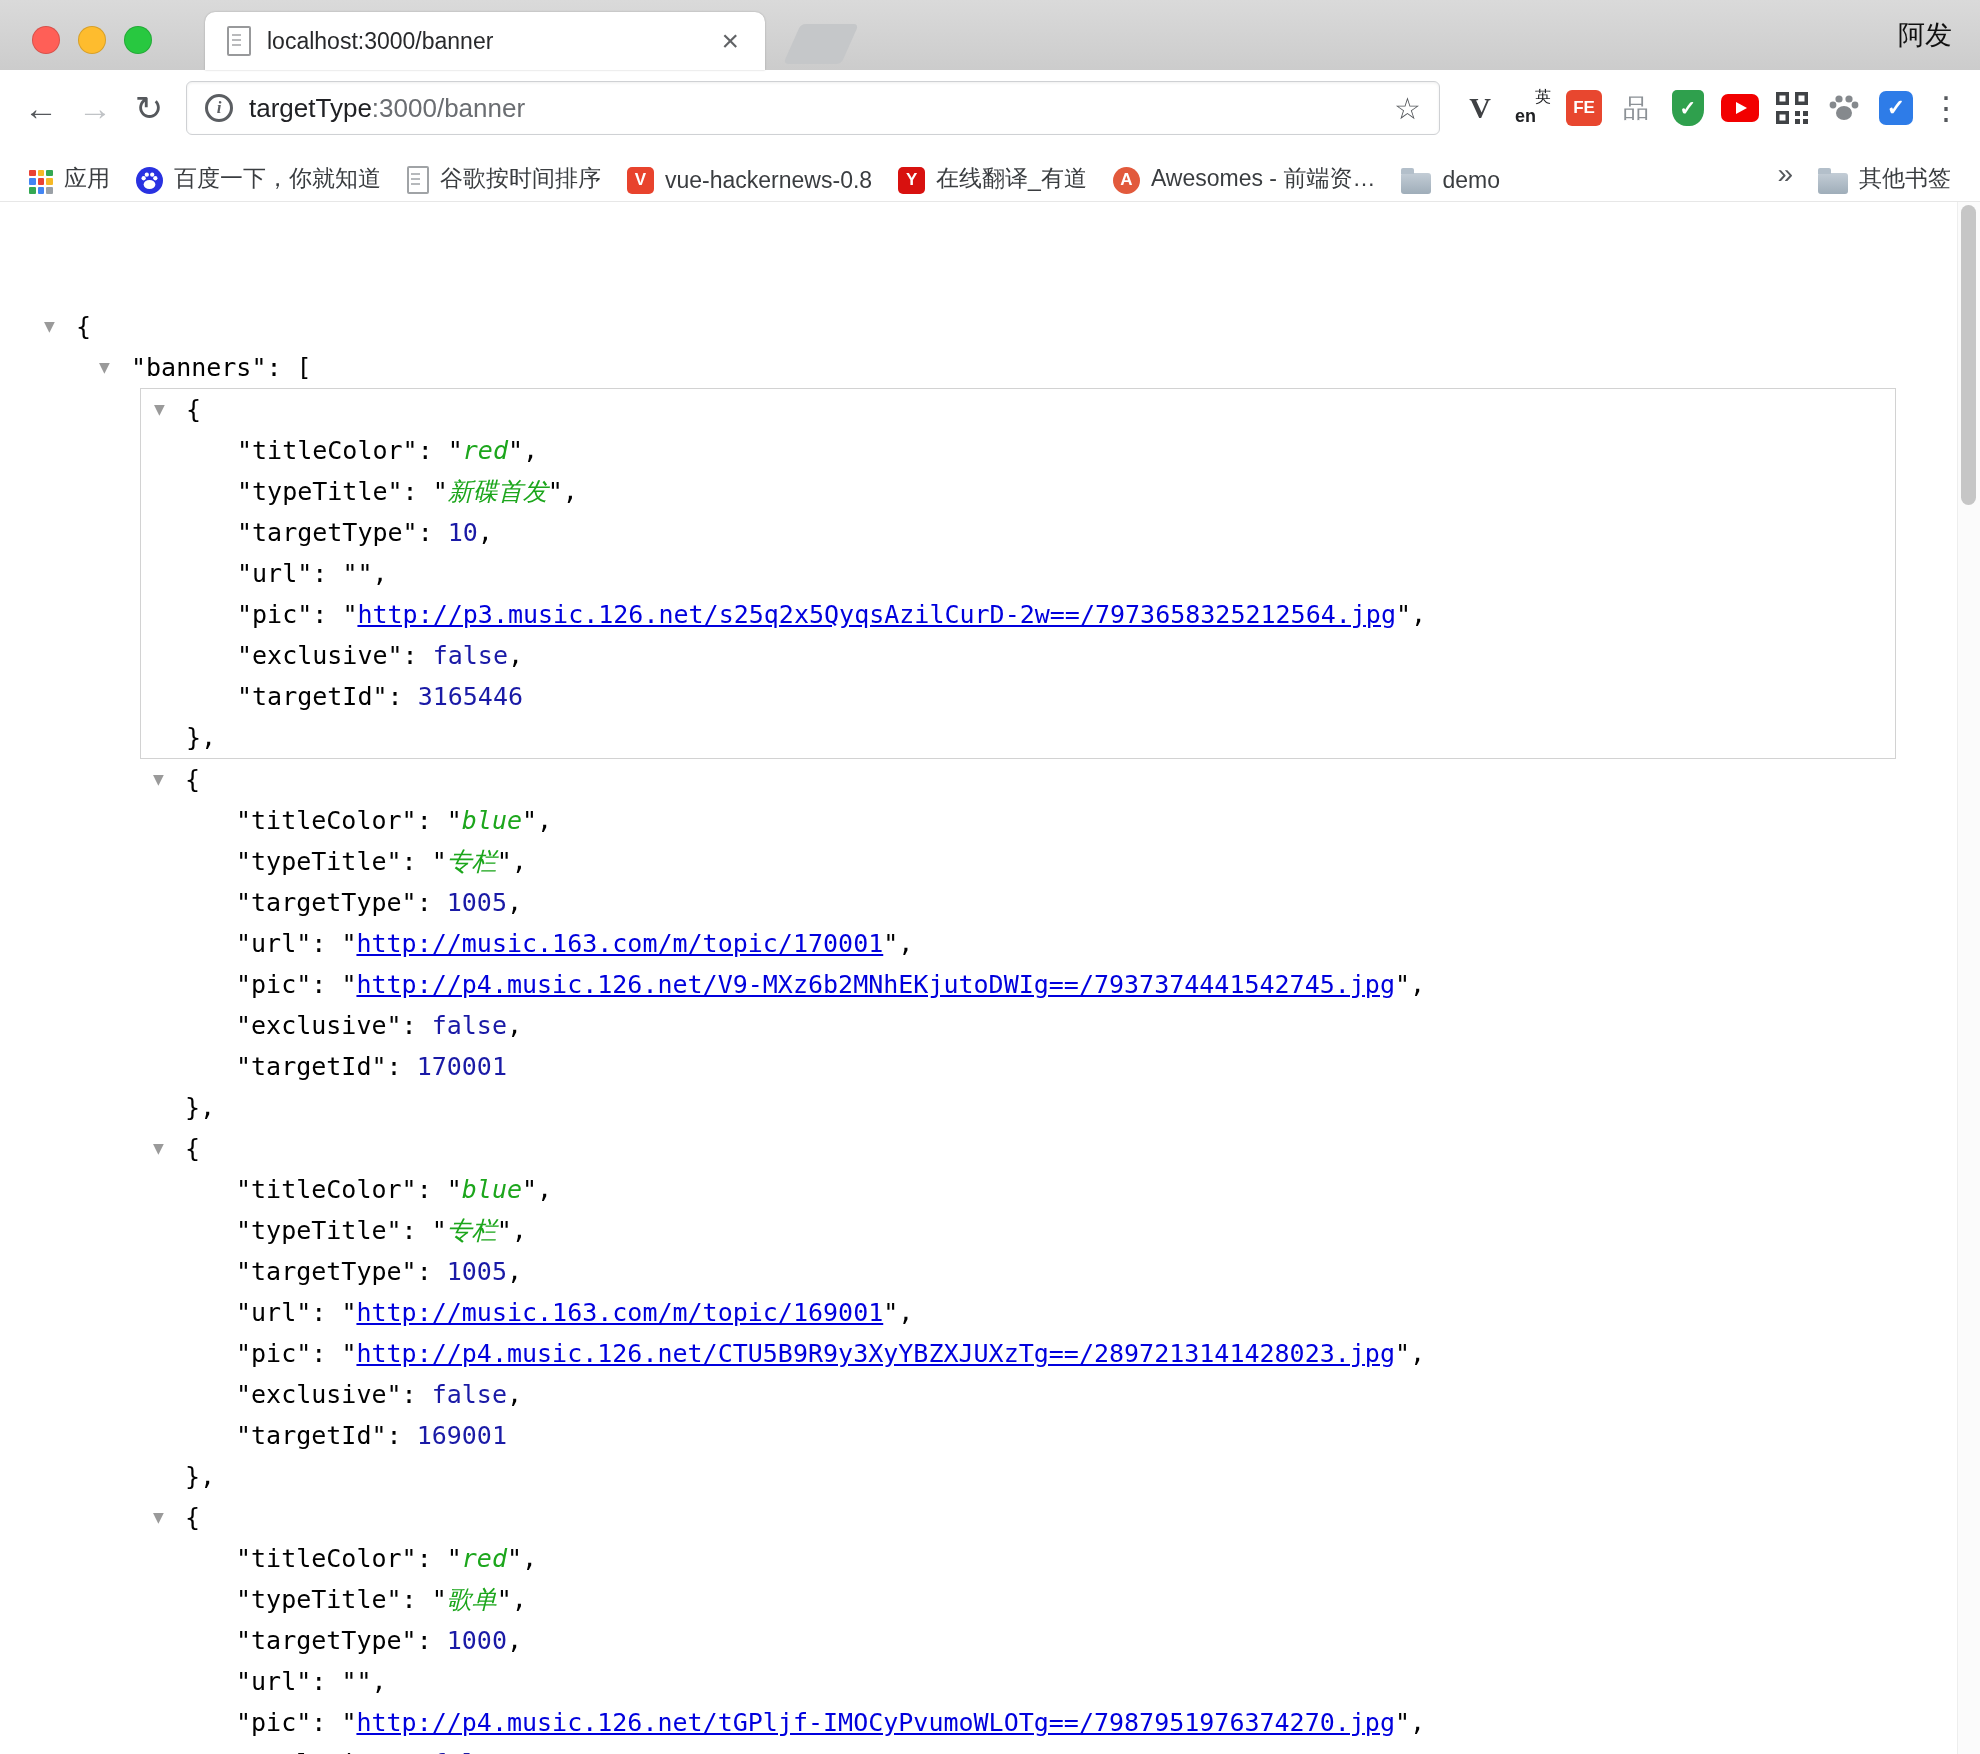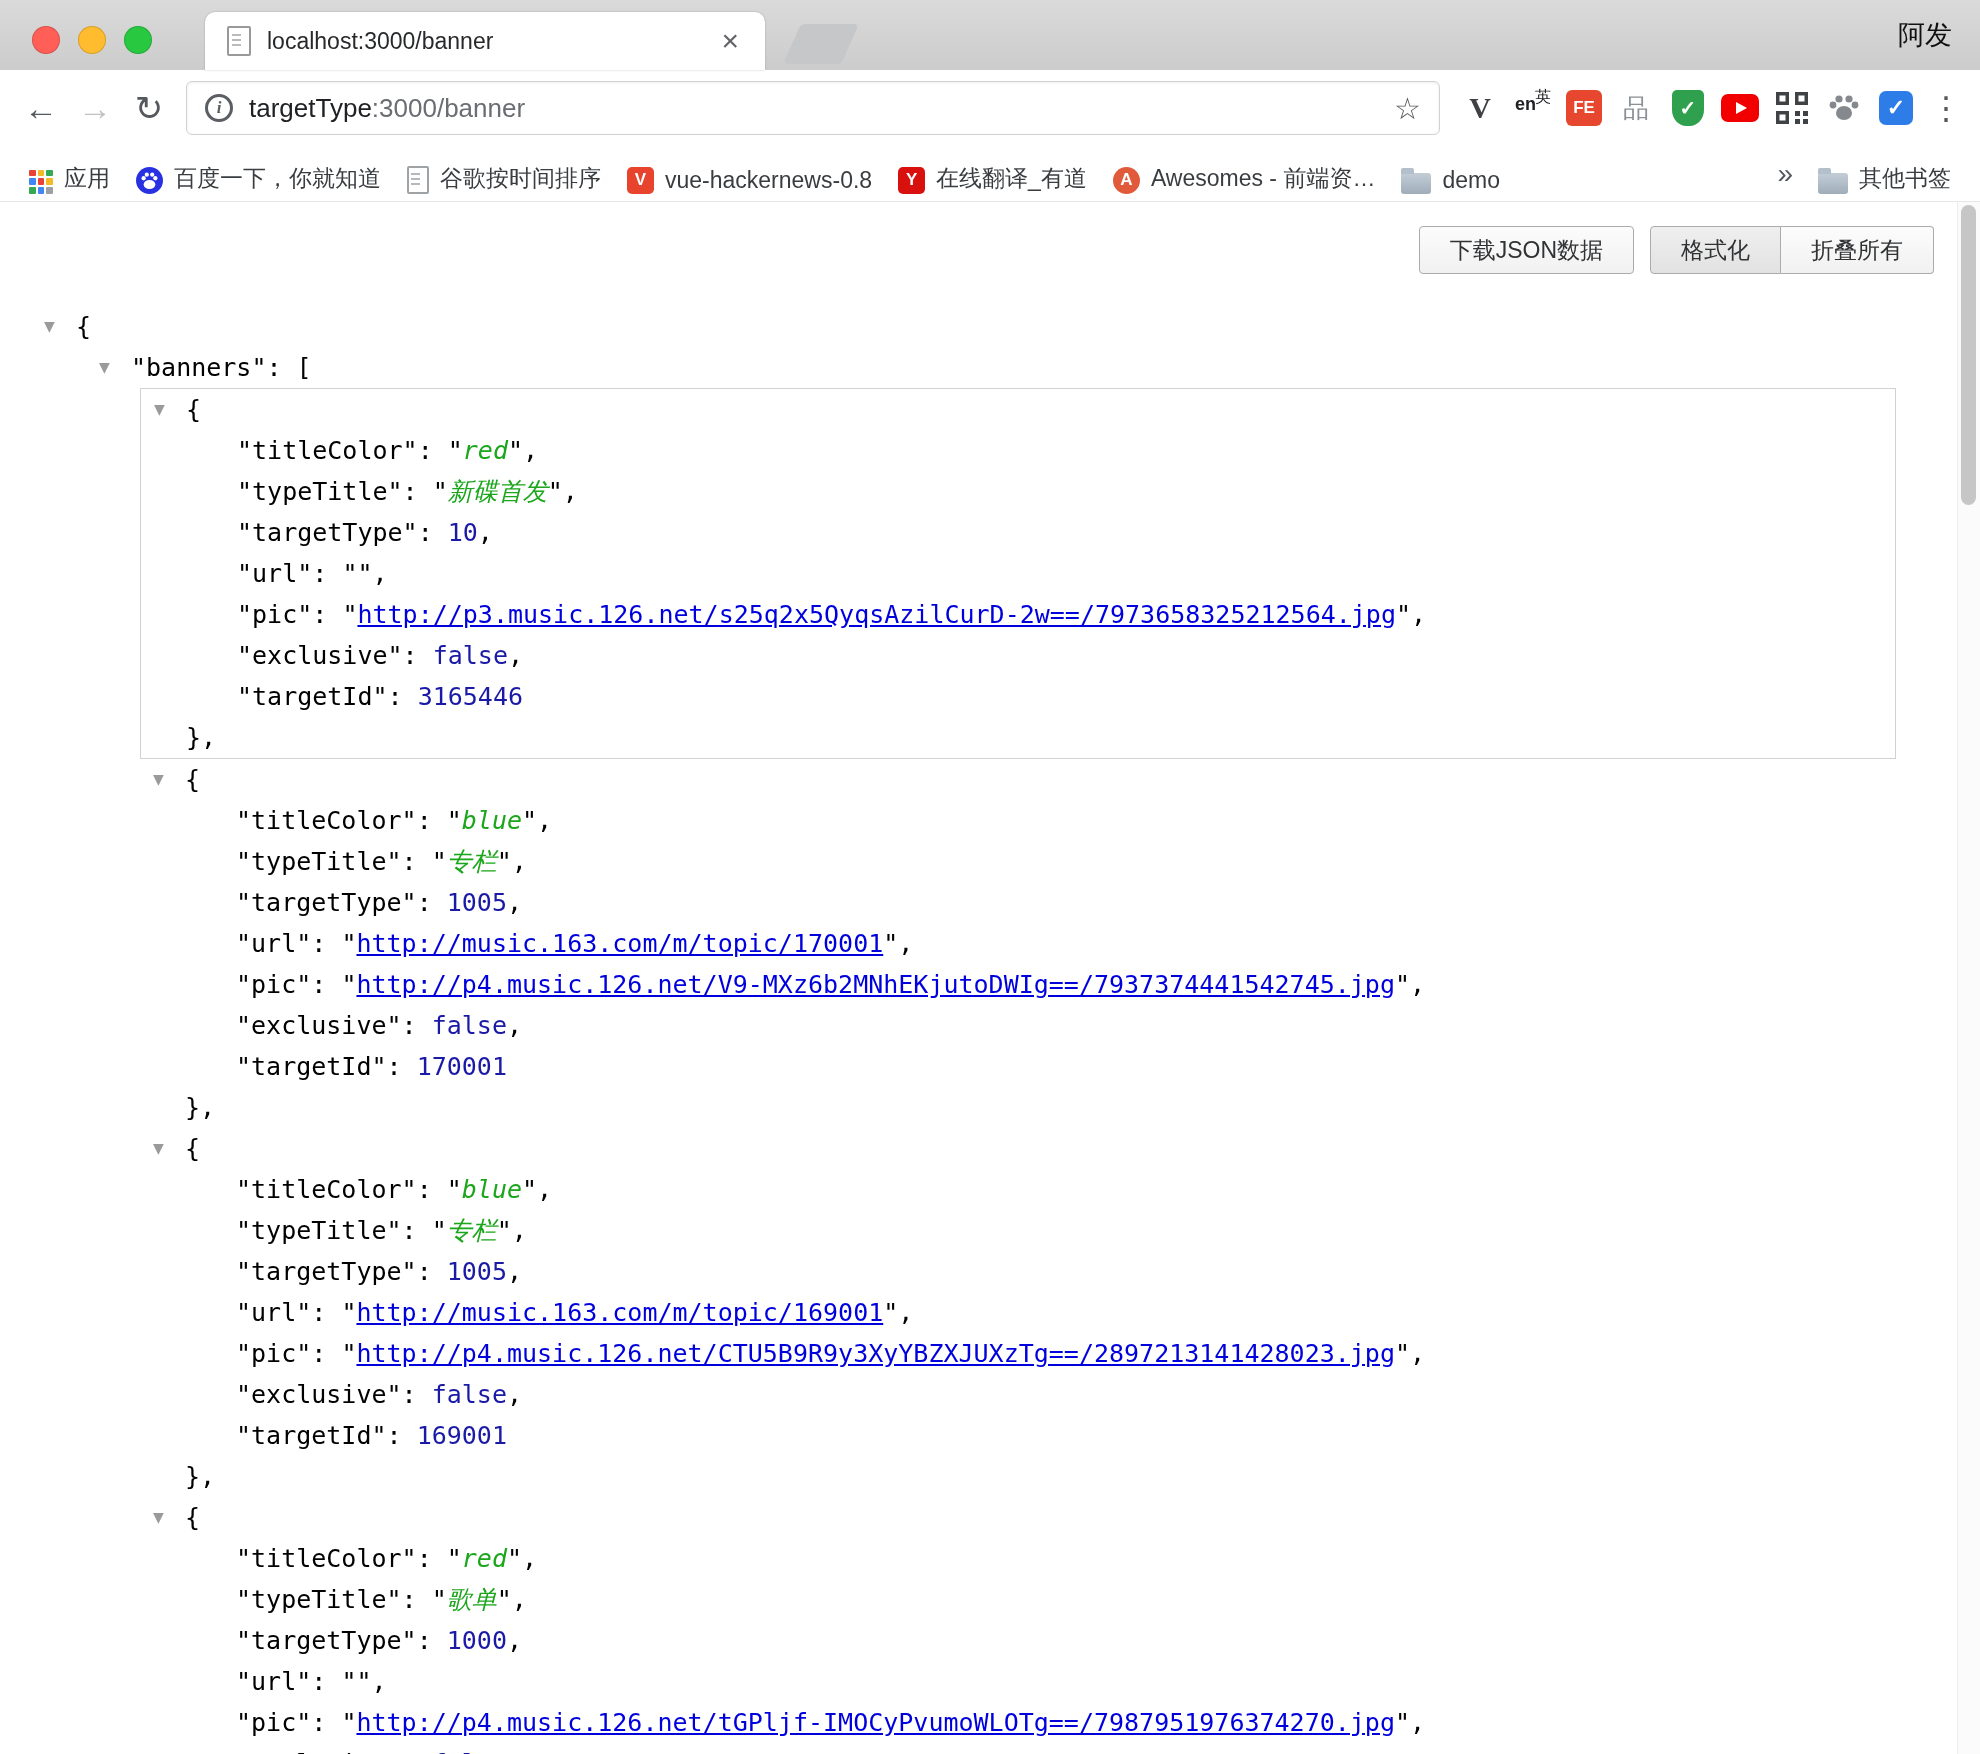--- a/index.html
+++ b/index.html
@@ -33,21 +33,21 @@
   .info-icon { width:28px; height:28px; border-radius:50%; border:3px solid #5b5e62; color:#5b5e62;
                font-size:17px; font-family:"Liberation Serif",serif; font-style:italic; font-weight:bold;
                display:flex; align-items:center; justify-content:center; box-sizing:border-box; flex:none; }
   .url-text { margin-left:16px; font-size:26px; white-space:nowrap; }
   .url-host { color:#202124; }
   .url-path { color:#6a6d71; }
   .star-icon { margin-left:auto; font-size:30px; color:#55585c; cursor:pointer; }
   .ext-row { display:flex; align-items:center; gap:8px; }
   .ext { width:44px; height:44px; display:flex; align-items:center; justify-content:center; position:relative; flex:none; cursor:pointer; }
   .vimium-glyph { font-size:30px; font-weight:bold; color:#3f4144; font-family:"Liberation Serif",serif; }
-  .translate-en { position:absolute; left:5px; bottom:15px; font-size:18px; font-weight:bold; color:#202124; }
+  .translate-en { position:absolute; left:5px; bottom:3px; font-size:18px; font-weight:bold; color:#202124; }
   .translate-zh { position:absolute; right:3px; top:1px; font-size:16px; color:#202124; }
   .fe-badge { width:36px; height:36px; background:#e8472f; border-radius:6px; color:#fff; font-weight:bold;
               font-size:17px; display:flex; align-items:center; justify-content:center; }
   .org-glyph { font-size:26px; color:#8c9196; }
   .shield { width:32px; height:36px; background:#2fa04d; border-radius:5px 5px 45% 45%; position:relative; }
   .shield::after { content:'✓'; position:absolute; inset:0; display:flex; align-items:center; justify-content:center;
                    color:#fff; font-size:20px; font-weight:bold; }
   .yt-badge { width:38px; height:28px; background:#f20000; border-radius:7px; position:relative; }
   .yt-badge::after { content:''; position:absolute; left:15px; top:8px; border-left:11px solid #fff;
                      border-top:6px solid transparent; border-bottom:6px solid transparent; }
@@ -241,27 +241,20 @@
 
   <div class="bm-chevron">»</div>
 
   <div class="bm-item">
     <span class="folder-glyph"></span>
     <span>其他书签</span>
   </div>
 </div>
 
 <div class="content">
-  <div class="actions">
-    <button class="btn">下载JSON数据</button>
-    <div class="btn-group">
-      <button class="btn">格式化</button>
-      <button class="btn">折叠所有</button>
-    </div>
-  </div>
 
   <div class="json-tree" id="json-tree">
       <div class="jline root-line"><span class="tri">▼</span><span class="p">{</span></div>
       <div class="jline banners-line"><span class="tri">▼</span><span class="k">"banners"</span><span class="p">: [</span></div>
       <div class="objwrap hl">
         <div class="jline brace-line"><span class="tri">▼</span><span class="p">{</span></div>
         <div class="jline prop-line"><span class="k">"titleColor"</span><span class="p">: </span><span class="p">"</span><span class="s">red</span><span class="p">"</span><span class="p">,</span></div>
         <div class="jline prop-line"><span class="k">"typeTitle"</span><span class="p">: </span><span class="p">"</span><span class="s">新碟首发</span><span class="p">"</span><span class="p">,</span></div>
         <div class="jline prop-line"><span class="k">"targetType"</span><span class="p">: </span><span class="n">10</span><span class="p">,</span></div>
         <div class="jline prop-line"><span class="k">"url"</span><span class="p">: </span><span class="p">""</span><span class="p">,</span></div>

